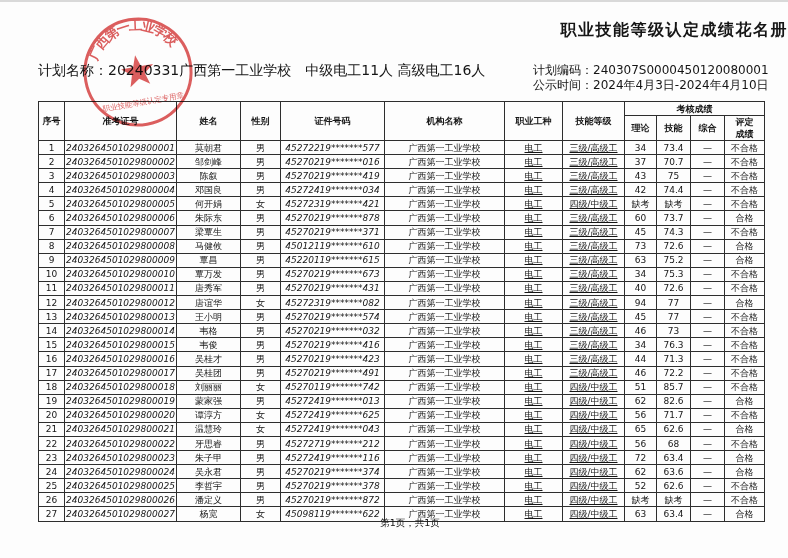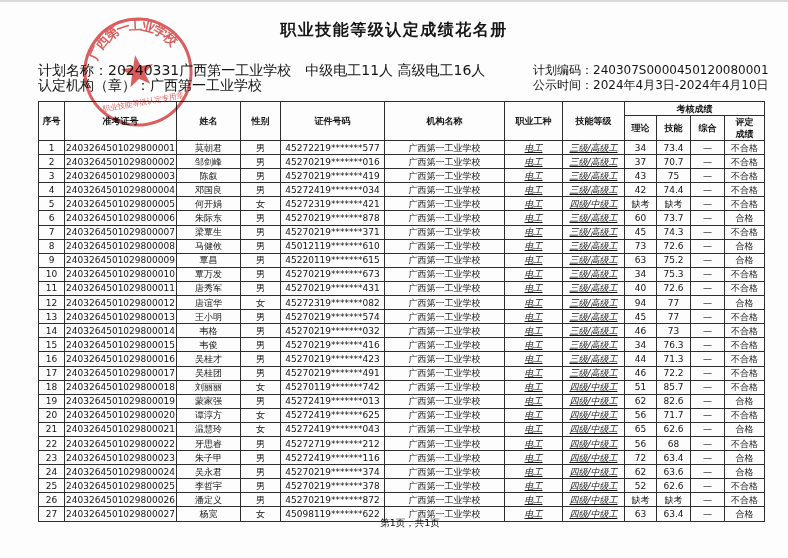--- a/index.html
+++ b/index.html
@@ -1,45 +1,44 @@
 <!DOCTYPE html>
 <html><head>
 <meta charset="utf-8">
 <style>
   html,body{margin:0;padding:0;background:#fff;}
   .page{position:relative;width:788px;height:558px;background:#fdfdfd;overflow:hidden;
         color:#151515;font-family:"DejaVu Sans","Liberation Sans",sans-serif;border-top:2px solid #d9d9d9;}
-  .title{position:absolute;top:18px;left:0;right:0;text-align:center;
+  .title{position:absolute;top:18px;left:0;right:0;text-align:right;
          font-size:16px;font-weight:bold;letter-spacing:1.5px;}
   .meta-left{position:absolute;top:61px;left:38px;font-size:14px;line-height:15px;white-space:nowrap;}
   .meta-right{position:absolute;top:61px;left:533px;font-size:12px;line-height:15px;white-space:nowrap;}
   table.roster{position:absolute;top:99px;left:38px;width:726px;border-collapse:collapse;table-layout:fixed;}
   .roster th,.roster td{border:1px solid #2e2e2e;text-align:center;vertical-align:middle;
          padding:0 1px;font-size:9px;overflow:hidden;white-space:nowrap;line-height:12px;}
   .roster thead th{font-weight:700;height:13px;}
   .roster thead .sub th{height:17px;}
   .roster thead{border-bottom:1.5px solid #222;}
   .roster tbody td{height:13.1px;}
   .two-line{white-space:pre-line !important;line-height:9px;}
-  .c-ticket,.c-id{font-size:8px;}
-  .c-job,.c-level{text-decoration:underline;text-underline-offset:1px;font-style:italic;}
+  .c-ticket,.c-id{font-size:8px;font-style:italic;}
+  .c-job,.c-level{text-decoration:underline;text-underline-offset:1px;}
   .page-footer{position:absolute;top:515px;left:0;right:0;text-align:center;font-size:9.5px;padding-left:32px;}
   .seal{position:absolute;left:53px;top:-5px;width:170px;height:160px;opacity:.82;
         mix-blend-mode:multiply;pointer-events:none;}
 </style>
 </head>
 <body>
 
 <div class="page">
 
   <div class="title">职业技能等级认定成绩花名册</div>
 
   <div class="meta-left">
     <div>计划名称：20240331广西第一工业学校　中级电工11人 高级电工16人</div>
-    <div>认定机构（章）：广西第一工业学校</div>
   </div>
 
   <div class="meta-right">
     <div>计划编码：240307S0000450120080001</div>
     <div>公示时间：2024年4月3日-2024年4月10日</div>
   </div>
 
   <table class="roster">
     <colgroup>
       <col style="width:26px">

